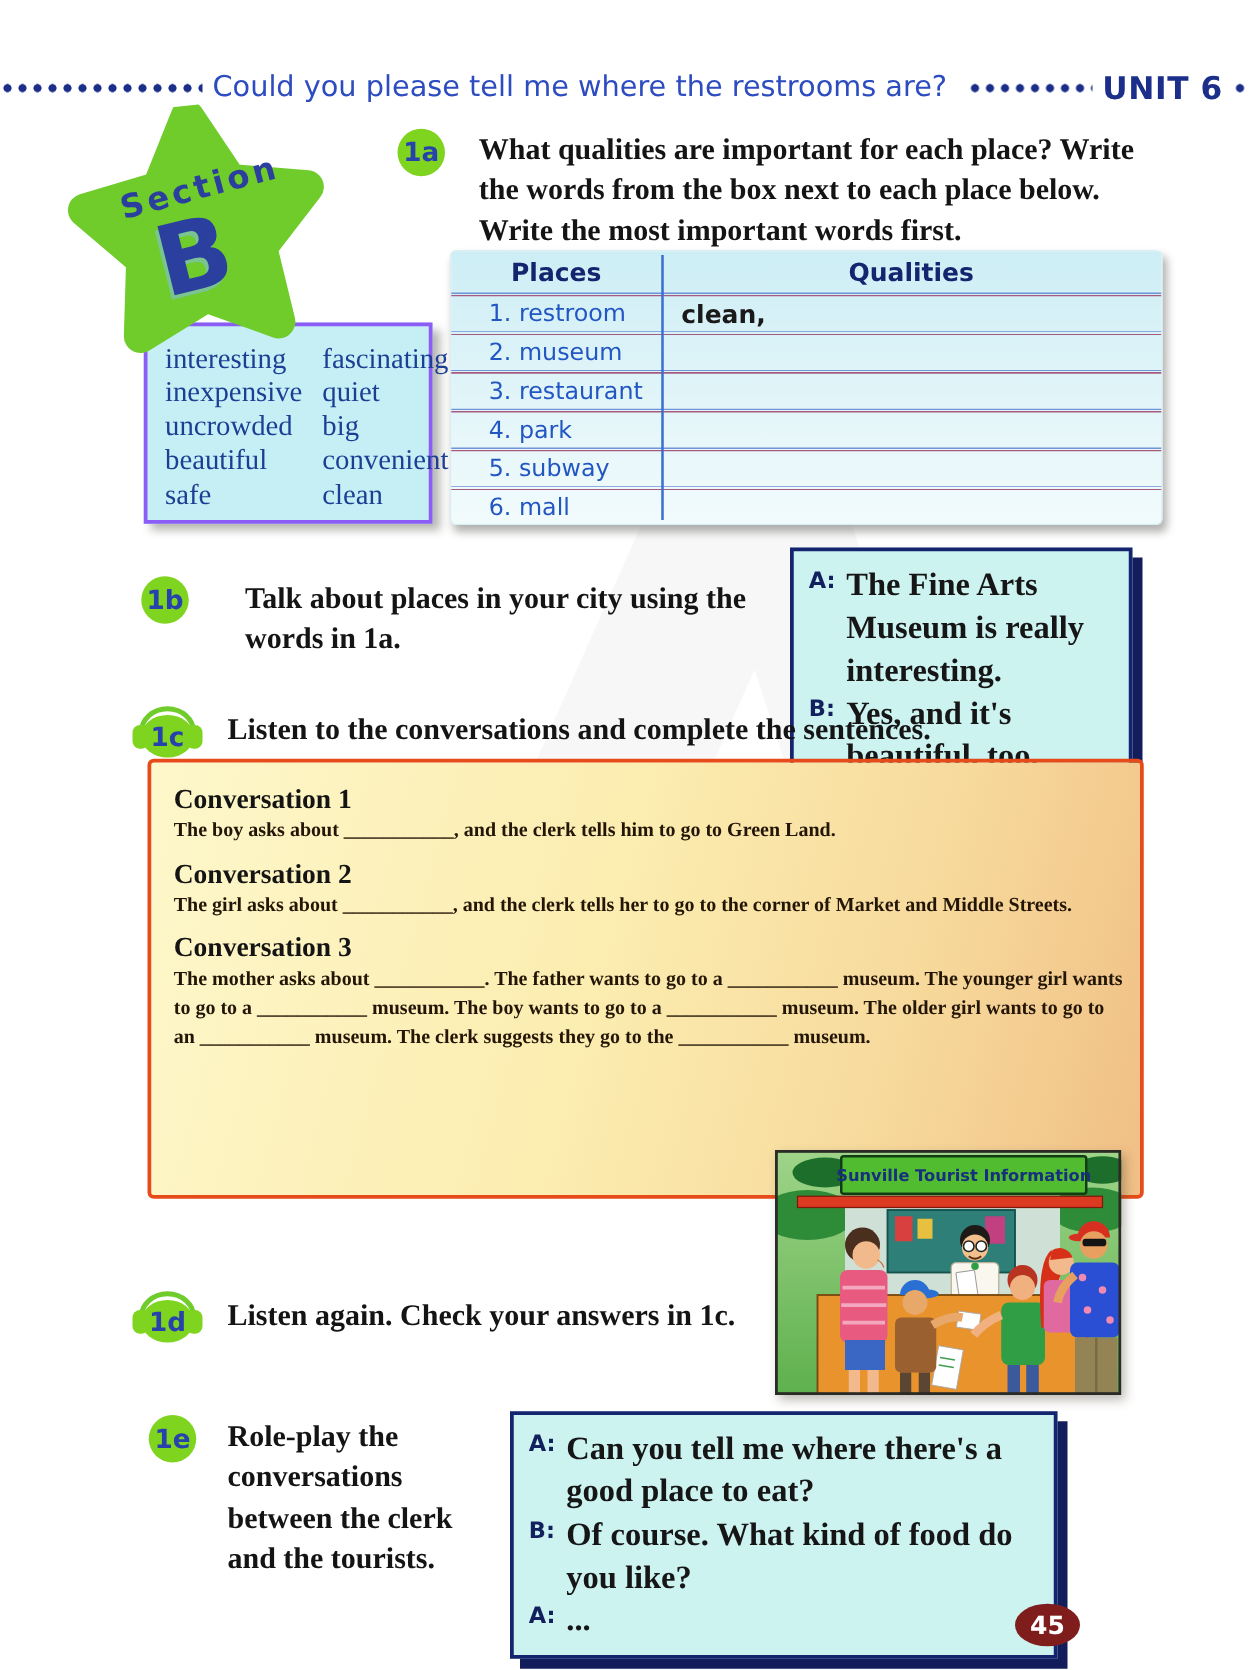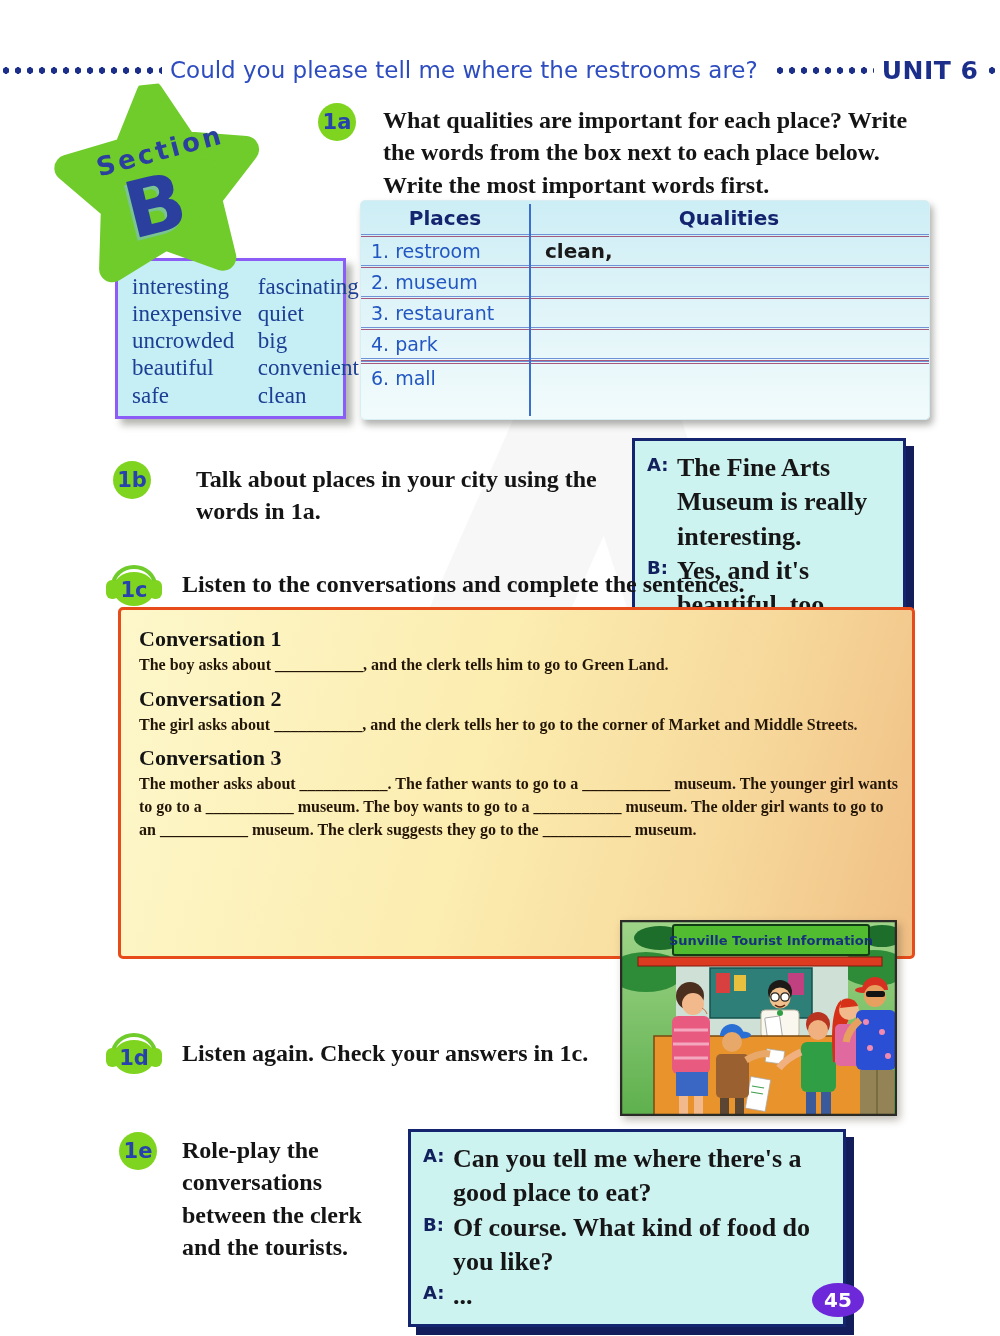--- a/index.html
+++ b/index.html
@@ -34,21 +34,21 @@
   .wb-col { display:flex; flex-direction:column; justify-content:space-between; }
   .wb-col.c1 { width:112px; } .wb-col.c2 { width:100px;margin-left:16px; }
   .wb-item { font-family:"Liberation Serif", serif; font-size:23px; color:#1c3f93; line-height:1.18; }
 
   
   .qtable { position:absolute; left:360px; top:200px; width:570px; height:220px; background:linear-gradient(to bottom, #cdeef5 0%, #e2f5f9 55%, #f2fbfc 100%); border-radius:5px; box-shadow:3px 5px 7px rgba(60,60,55,0.4); border:1px solid #d8eef2; z-index:2; }
   .t-vline { position:absolute; left:168px; top:3px; bottom:3px; width:2px; background:#3a6fd0; z-index:2; }
   .t-head { display:flex; height:33px; align-items:center; }
   .t-row { display:flex; height:28px; align-items:center; }
   .t-sep { height:3px; background:linear-gradient(to bottom, #6f93d6 0, #6f93d6 1px, rgba(0,0,0,0) 1px, rgba(0,0,0,0) 2px, #a85a7e 2px, #a85a7e 3px); }
-  .t-c1 { width:168px; padding-left:10px; }
+  .t-c1 { width:168px; padding-left:30px; }
   .t-c2 { flex:1; padding-left:16px; }
   .t-head .t-c1, .t-head .t-c2 { font-family:"DejaVu Sans", sans-serif; font-weight:bold; font-size:20px; color:#15246e; text-align:center; padding-left:0; }
   .t-row .t-c1 { font-family:"DejaVu Sans", sans-serif; font-size:19px; color:#2256c2; }
   .q-hand { font-family:"DejaVu Sans", sans-serif; font-weight:bold; font-size:20px; color:#1a1a1a; }
 
   
   .dlg { position:absolute; background:#cdf3f1; border:3px solid #15246e; box-shadow:8px 8px 0 #141d5c; padding:10px 12px; }
   .dlg-line { display:flex; }
   .dlg-label { font-family:"DejaVu Sans", sans-serif; font-weight:bold; font-size:18px; color:#13205e; width:30px; flex:0 0 30px; padding-top:3px; }
   .dlg-text { font-family:"Liberation Serif", serif; font-weight:600; font-size:26px; color:#161616; line-height:1.32; }
@@ -57,21 +57,21 @@
   .obox { position:absolute; left:118px; top:607px; width:797px; height:352px; border:3px solid #e84b1a; border-radius:5px; background:linear-gradient(105deg, #fdf7ca 0%, #fcedb0 45%, #f7d99c 75%, #f0bf85 100%); padding:16px 16px 0 18px; }
   .conv-title { font-family:"Liberation Serif", serif; font-weight:bold; font-size:22px; color:#141414; margin-bottom:2px; }
   .conv-text { font-family:"Liberation Serif", serif; font-weight:600; font-size:16px; color:#241607; line-height:1.42; width:765px; margin-bottom:9px; }
 
   
   .cartoon { position:absolute; left:620px; top:920px; width:277px; height:196px; z-index:4; box-shadow:3px 4px 8px rgba(70,60,40,0.35); }
   .cartoon svg { display:block; }
   .sign-text { font-family:"DejaVu Sans", sans-serif; font-weight:bold; font-size:13px; fill:#16307e; }
 
   
-  .pagenum { position:absolute; left:812px; top:1283px; width:52px; height:34px; background:#6d28d9; border-radius:50%; display:flex; align-items:center; justify-content:center; font-family:"DejaVu Sans", sans-serif; font-weight:bold; font-size:20px; color:#fff; }
+  .pagenum { position:absolute; left:812px; top:1283px; width:52px; height:34px; background:#7f1d1d; border-radius:50%; display:flex; align-items:center; justify-content:center; font-family:"DejaVu Sans", sans-serif; font-weight:bold; font-size:20px; color:#fff; }
 </style>
 </head>
 <body>
 
 <div class="page">
 
   <svg class="watermark" viewBox="0 0 460 820">
     <rect x="60" y="40" width="130" height="620" fill="#8a8a80" transform="rotate(24 230 410)"></rect>
     <rect x="250" y="120" width="110" height="560" fill="#8a8a80" transform="rotate(-18 230 410)"></rect>
     <rect x="40" y="540" width="380" height="110" fill="#8a8a80" transform="rotate(12 230 410)"></rect>
@@ -133,20 +133,24 @@
     <div class="t-row">
       <div class="t-c1">3. restaurant</div>
       <div class="t-c2 q-hand"></div>
     </div>
     <div class="t-sep"></div>
     <div class="t-row">
       <div class="t-c1">4. park</div>
       <div class="t-c2 q-hand"></div>
     </div>
     <div class="t-sep"></div>
+    <div class="t-row">
+      <div class="t-c1">5. subway</div>
+      <div class="t-c2 q-hand"></div>
+    </div>
     <div class="t-sep"></div>
     <div class="t-row">
       <div class="t-c1">6. mall</div>
       <div class="t-c2 q-hand"></div>
     </div>
   </div>
 
   <div class="badge" style="left:113px; top:461px;">1b</div>
   <div class="instr" style="left:196px; top:463px; width:445px;">Talk about places in your city using the words in 1a.</div>
 

